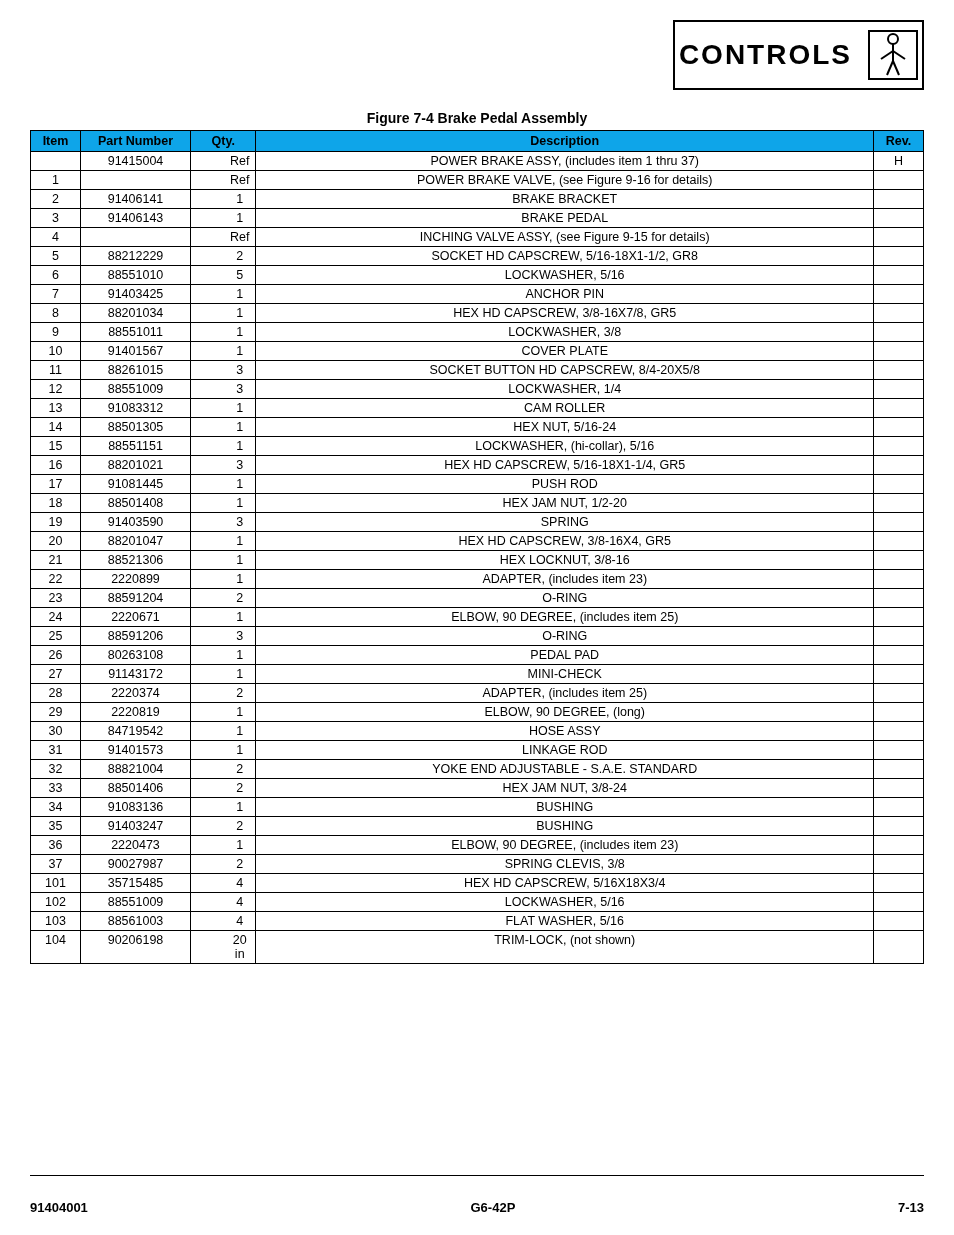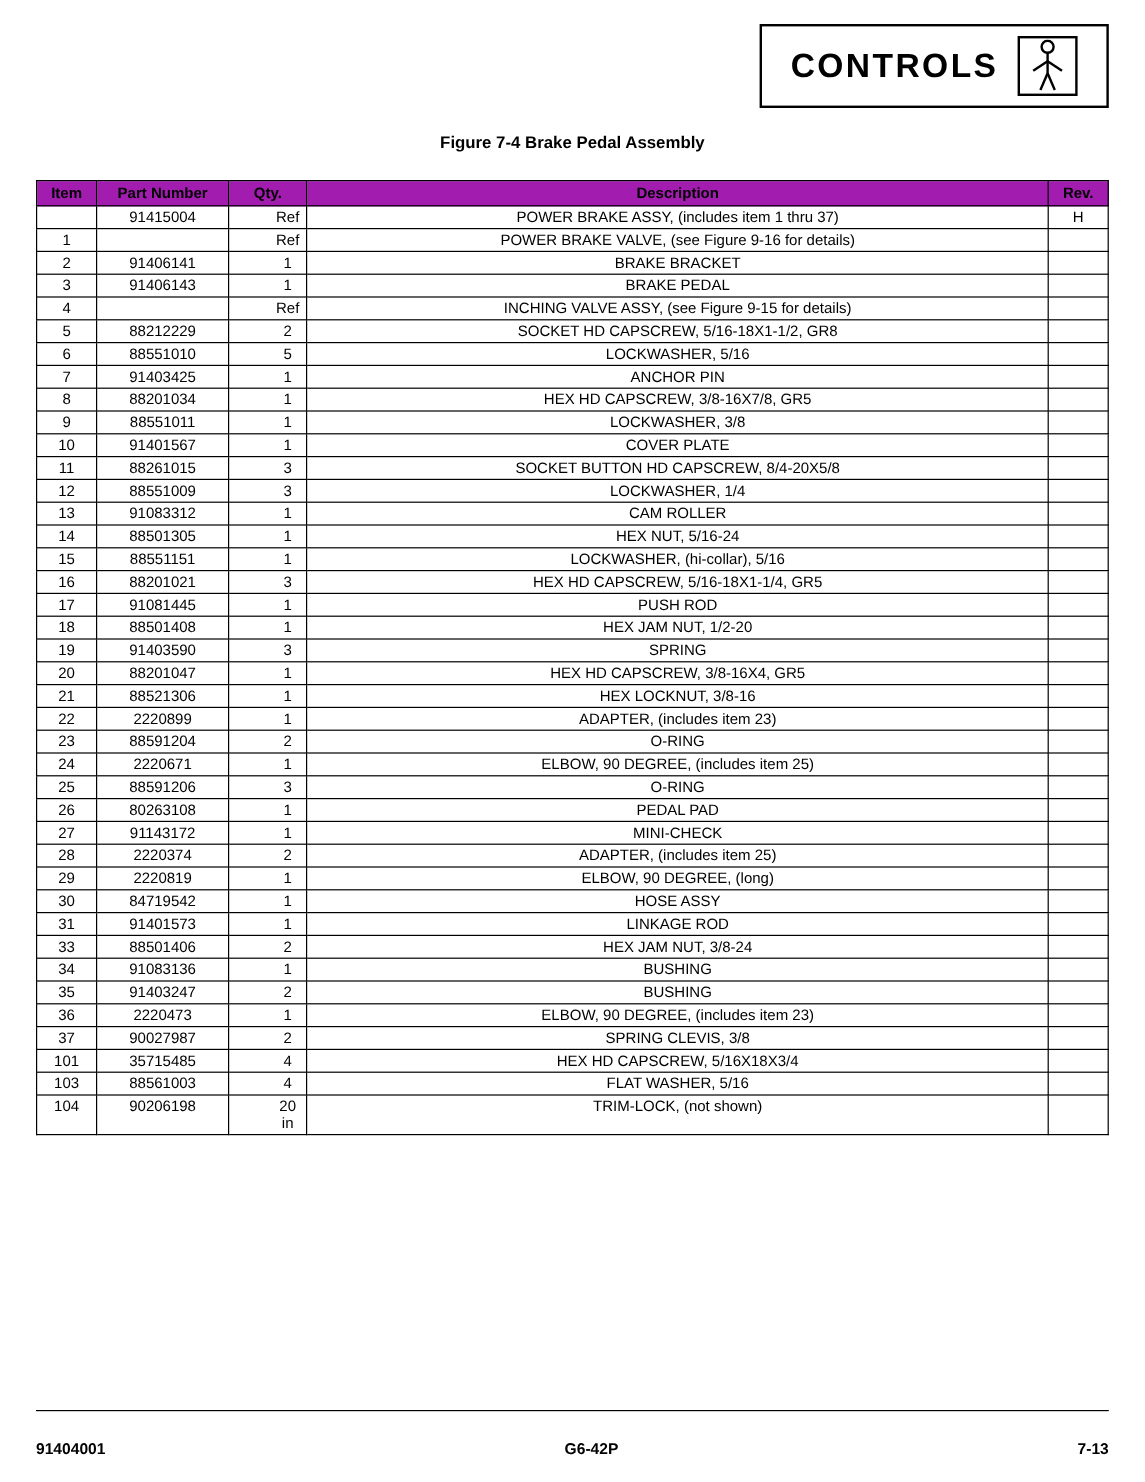--- a/index.html
+++ b/index.html
@@ -26,21 +26,21 @@
       display: flex;
       justify-content: flex-end;
       align-items: flex-start;
       margin-bottom: 20px;
     }
 
     .controls-box {
       display: flex;
       align-items: center;
       border: 2px solid #000;
-      padding: 8px 24px;
+      padding: 8px 4px;
     }
 
     .controls-title {
       font-size: 28px;
       font-weight: bold;
       letter-spacing: 2px;
       margin-right: 16px;
     }
 
     .controls-icon {
@@ -51,36 +51,36 @@
       align-items: center;
       justify-content: center;
       font-size: 28px;
     }
 
     
     .figure-title {
       text-align: center;
       font-weight: bold;
       font-size: 14px;
-      margin-bottom: 24px;
+      margin-bottom: 4px;
     }
 
     
     table {
       width: 100%;
       border-collapse: collapse;
       font-size: 12.5px;
     }
 
     table th {
       border: 1px solid #000;
       padding: 3px 6px;
       font-weight: bold;
       text-align: center;
-      background: #a21caf;
+      background: #0ea5e9;
     }
 
     table td {
       border: 1px solid #000;
       padding: 2px 6px;
       vertical-align: top;
     }
 
     td.item-col {
       text-align: center;
@@ -381,20 +381,27 @@
           <td class="rev-col"></td>
         </tr>
         <tr>
           <td class="item-col">31</td>
           <td class="part-col">91401573</td>
           <td class="qty-col">1</td>
           <td class="desc-col">LINKAGE ROD</td>
           <td class="rev-col"></td>
         </tr>
         <tr>
+          <td class="item-col">32</td>
+          <td class="part-col">88821004</td>
+          <td class="qty-col">2</td>
+          <td class="desc-col">YOKE END ADJUSTABLE - S.A.E. STANDARD</td>
+          <td class="rev-col"></td>
+        </tr>
+        <tr>
           <td class="item-col">33</td>
           <td class="part-col">88501406</td>
           <td class="qty-col">2</td>
           <td class="desc-col">HEX JAM NUT, 3/8-24</td>
           <td class="rev-col"></td>
         </tr>
         <tr>
           <td class="item-col">34</td>
           <td class="part-col">91083136</td>
           <td class="qty-col">1</td>
@@ -420,20 +427,27 @@
           <td class="part-col">90027987</td>
           <td class="qty-col">2</td>
           <td class="desc-col">SPRING CLEVIS, 3/8</td>
           <td class="rev-col"></td>
         </tr>
         <tr>
           <td class="item-col">101</td>
           <td class="part-col">35715485</td>
           <td class="qty-col">4</td>
           <td class="desc-col">HEX HD CAPSCREW, 5/16X18X3/4</td>
+          <td class="rev-col"></td>
+        </tr>
+        <tr>
+          <td class="item-col">102</td>
+          <td class="part-col">88551009</td>
+          <td class="qty-col">4</td>
+          <td class="desc-col">LOCKWASHER, 5/16</td>
           <td class="rev-col"></td>
         </tr>
         <tr>
           <td class="item-col">103</td>
           <td class="part-col">88561003</td>
           <td class="qty-col">4</td>
           <td class="desc-col">FLAT WASHER, 5/16</td>
           <td class="rev-col"></td>
         </tr>
         <tr>

